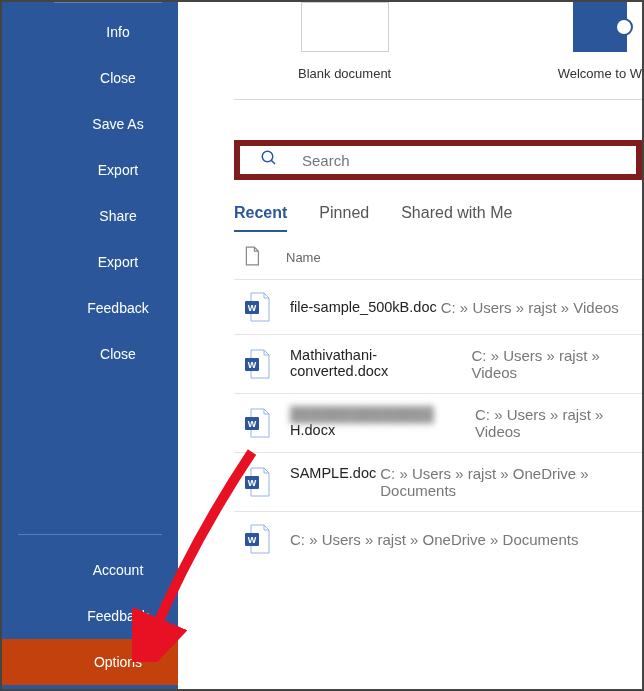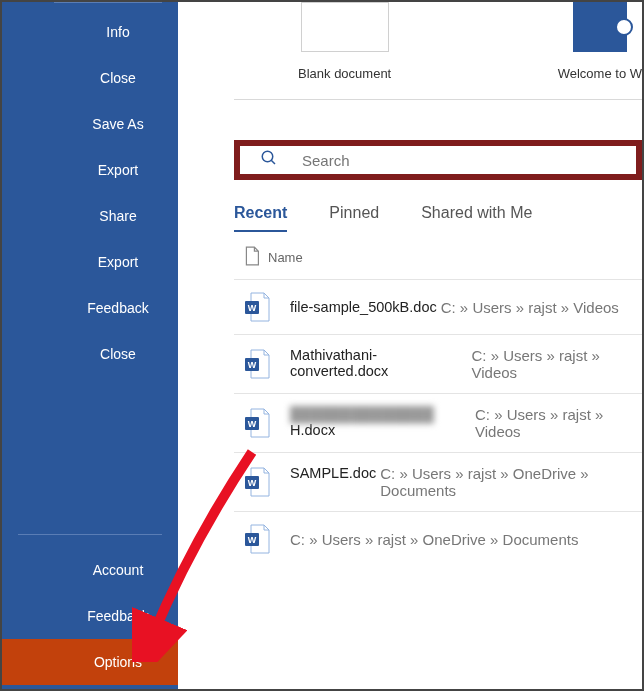--- a/index.html
+++ b/index.html
@@ -16,24 +16,24 @@
     .tpl { display: flex; flex-direction: column; align-items: center; }
     .tpl-thumb { width: 88px; height: 50px; background: #fff; border: 1px solid #d0d0d0; }
     .tpl-thumb.welcome { background: #2b579a; width: 54px; border: none; position: relative; }
     .tpl-thumb.welcome::after { content: ""; position: absolute; right: -6px; top: 50%; transform: translateY(-50%); width: 14px; height: 14px; border-radius: 50%; background: #fff; border: 2px solid #2b579a; }
     .tpl-label { font-size: 13px; color: #333; margin-top: 14px; }
     .hr { height: 1px; background: #d9d9d9; margin: 0 0 0 56px; }
     .search-wrap { margin: 40px 0 24px 56px; }
     .search-box { display: flex; align-items: center; height: 40px; border: 6px solid #7f1d1d; background: #fff; padding-left: 20px; width: 100%; }
     .search-icon svg { width: 18px; height: 18px; stroke: #2b579a; fill: none; stroke-width: 2; }
     .search-input { border: none; outline: none; font-size: 15px; color: #666; margin-left: 24px; flex: 1; background: transparent; }
-    .tabs { display: flex; gap: 42px; margin: 8px 0 14px 56px; }
+    .tabs { display: flex; gap: 32px; margin: 8px 0 14px 56px; }
     .tab { font-size: 16px; color: #555; padding-bottom: 8px; cursor: pointer; }
     .tab.active { color: #2b579a; font-weight: 600; border-bottom: 2px solid #2b579a; }
-    .name-header { display: flex; align-items: center; gap: 8px; margin: 14px 0 10px 66px; color: #666; font-size: 13px; }
+    .name-header { display: flex; align-items: center; gap: 26px; margin: 14px 0 10px 66px; color: #666; font-size: 13px; }
     .doc-icon-head svg { width: 16px; height: 20px; }
     .file-list { margin-left: 56px; }
     .file-row { display: flex; align-items: center; gap: 20px; padding: 12px 0 12px 10px; border-top: 1px solid #e4e4e4; cursor: pointer; }
     .file-icon { width: 26px; height: 30px; position: relative; flex-shrink: 0; }
     .file-icon svg { width: 26px; height: 30px; }
     .file-text { display: flex; flex-direction: row; gap: 4px; }
     .file-name { font-size: 14.5px; color: #222; }
     .file-path { font-size: 15px; color: #777; }
     .blur { filter: blur(3px); color: #999; background: #e0e0e0; display: inline-block; }
     .arrow { position: absolute; left: 130px; top: 440px; pointer-events: none; z-index: 50; }

